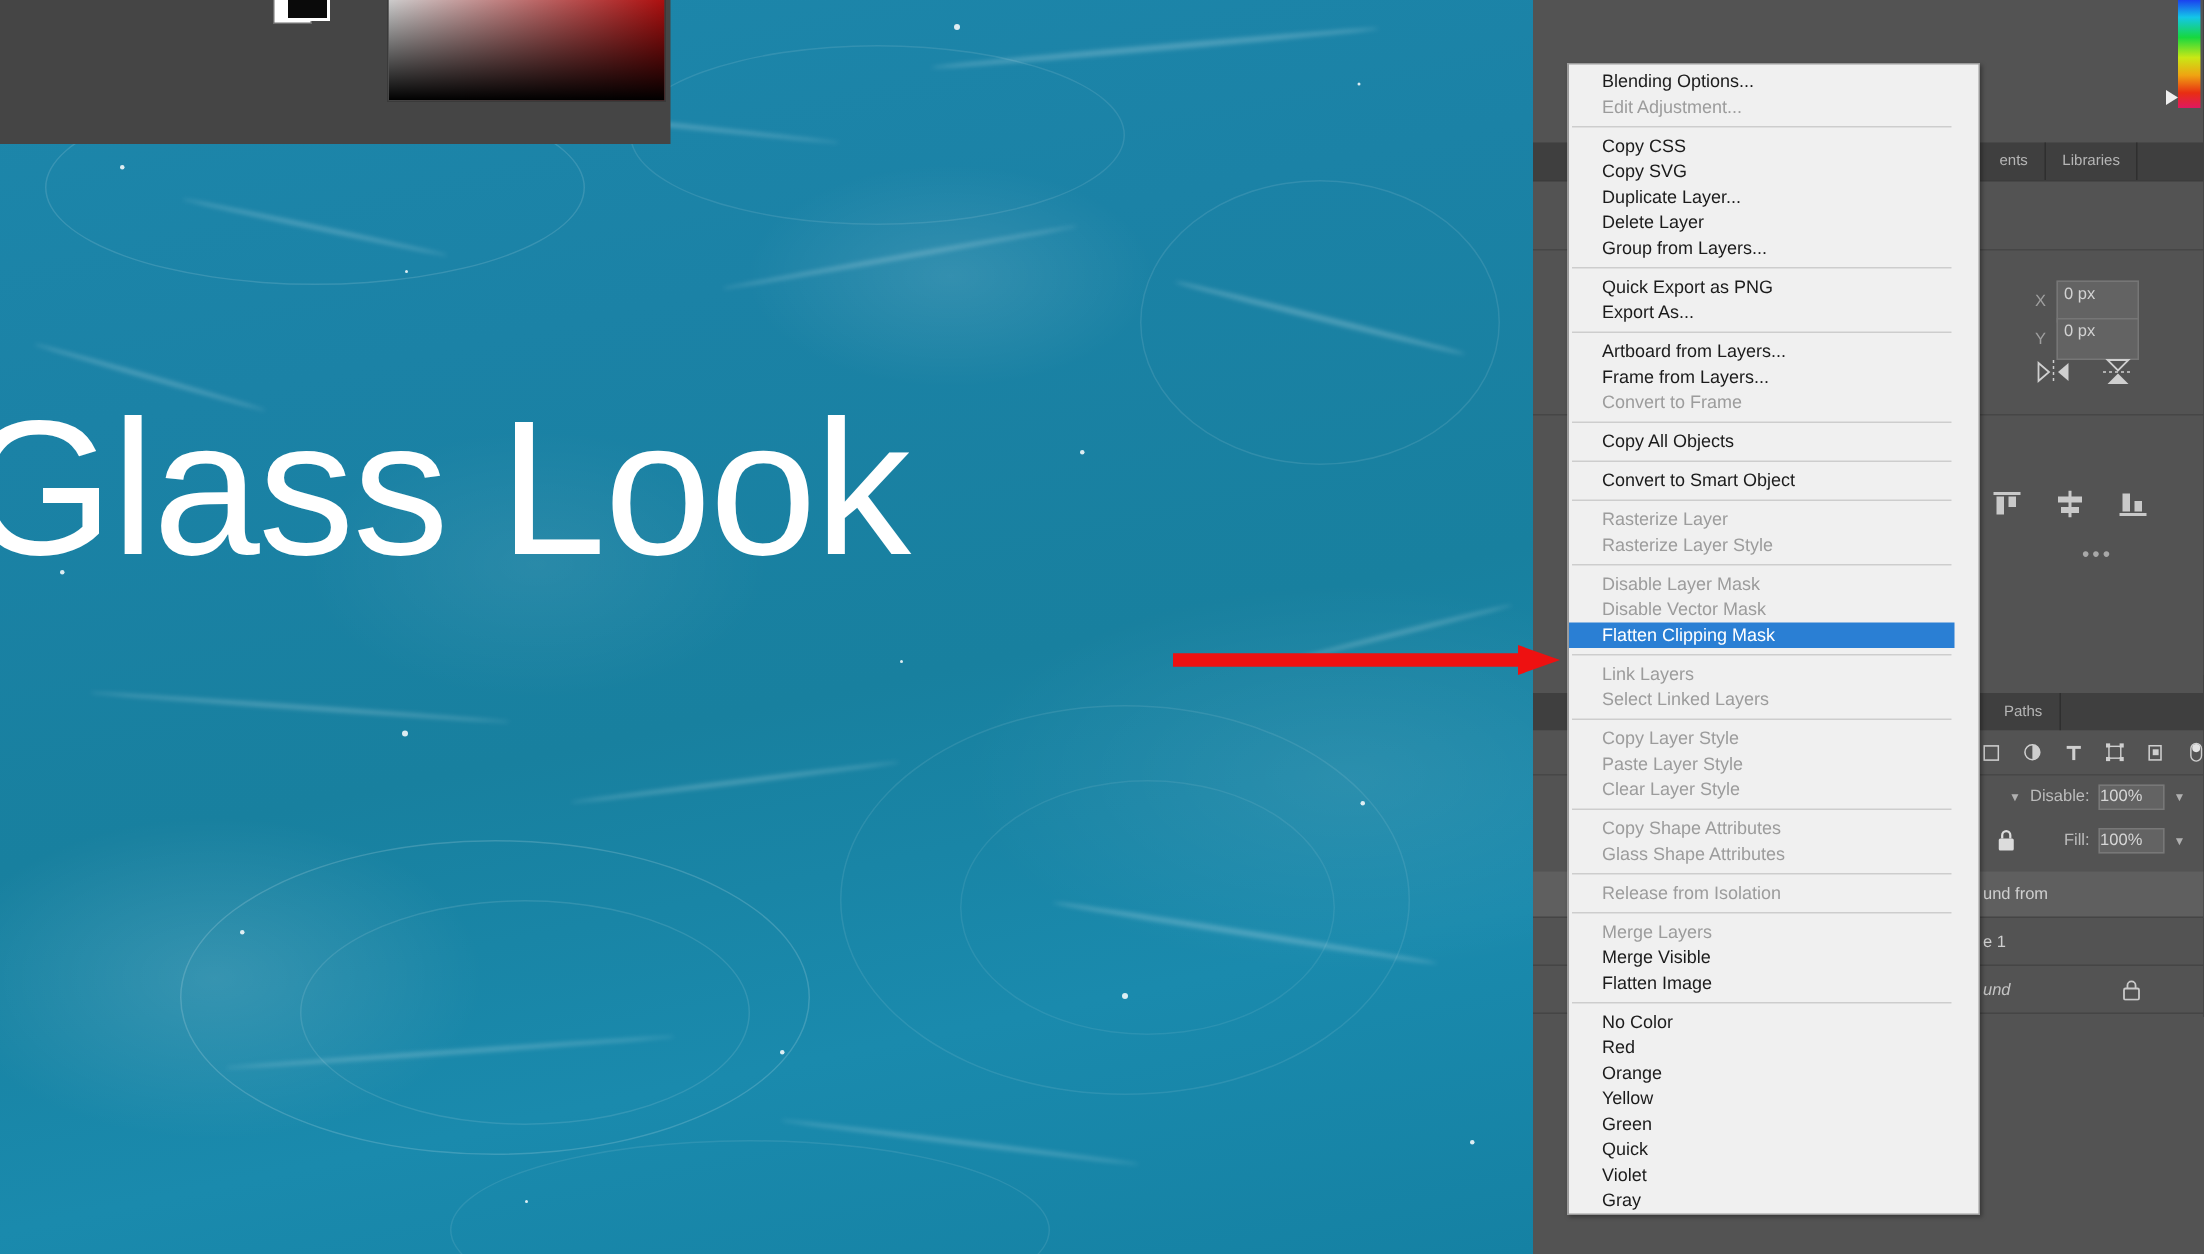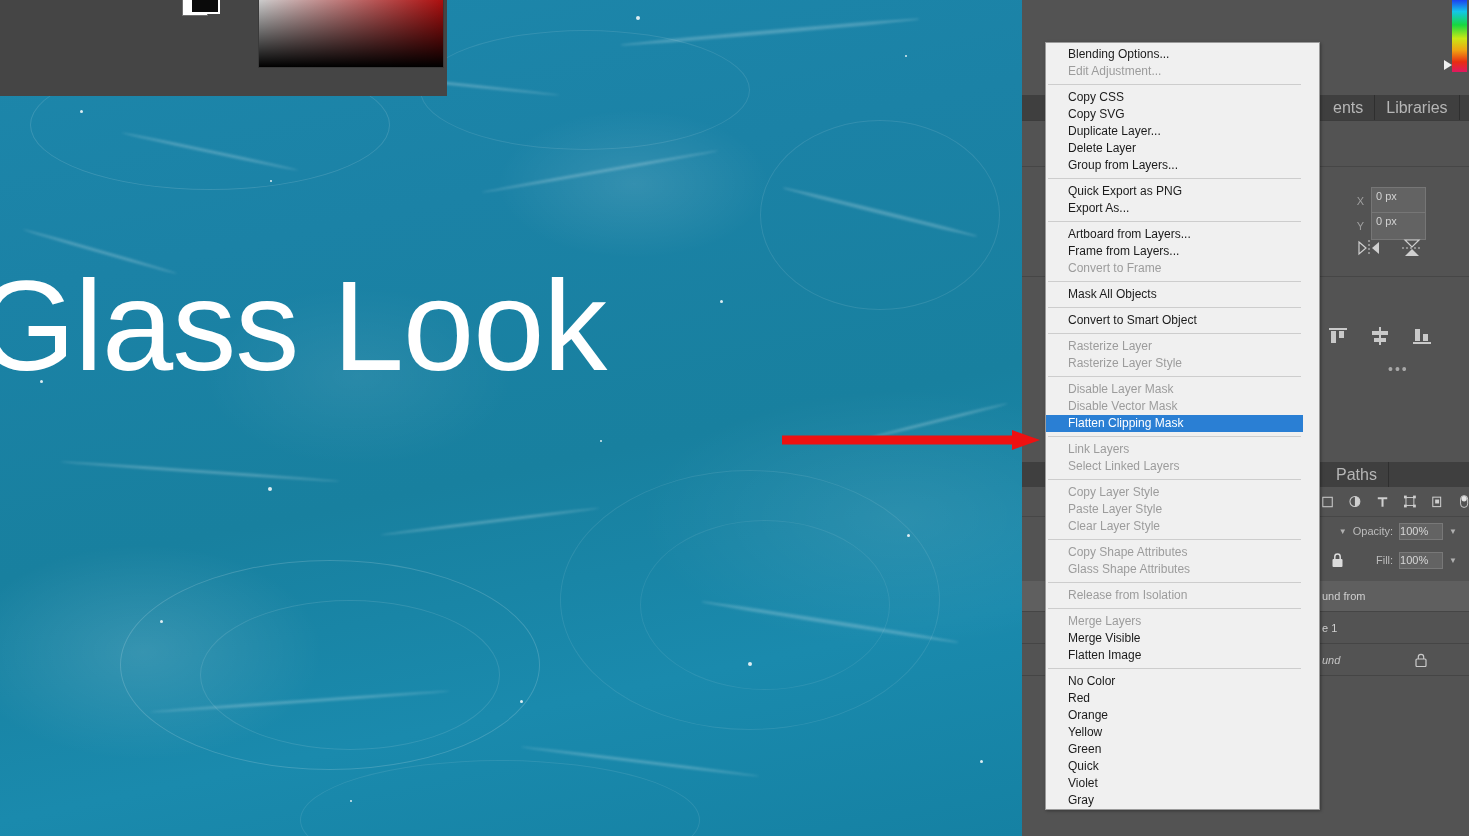--- a/index.html
+++ b/index.html
@@ -86,21 +86,21 @@
     border-left: 8px solid #efefef;
   }
 
   
   .tabbar {
     position: absolute; height: 25px; background: #3f3f3f;
     display: flex; align-items: stretch;
   }
   .ptab {
     display: flex; align-items: center; padding: 0 11px;
-    font-size: 16px; color: #b6b6b6; white-space: nowrap;
+    font-size: 10px; color: #b6b6b6; white-space: nowrap;
     border-right: 1px solid #2f2f2f;
   }
 
   #props-tabbar { left: 1022px; top: 95px; width: 447px; }
   #props-body {
     position: absolute; left: 1022px; top: 120px; width: 447px; height: 330px;
     background: #535353; border-top: 1px solid #3c3c3c;
   }
   .prop-divider { position: absolute; left: 0; width: 447px; height: 1px; background: #464646; }
 
@@ -319,21 +319,21 @@
         <rect x="4" y="5" width="5" height="5" fill="#cfcfcf"></rect>
       </svg>
       <svg width="13" height="17" viewBox="0 0 13 17">
         <rect x="2" y="1" width="9" height="15" rx="4.5" fill="none" stroke="#cfcfcf" stroke-width="1.2"></rect>
         <circle cx="6.5" cy="5" r="3.4" fill="#e2e2e2"></circle>
       </svg>
     </div>
 
     <div id="blend-row">
       <span class="chev">▼</span>
-      <span class="pfield-label">Opacity:</span>
+      <span class="pfield-label">Disable:</span>
       <span class="pfield">100%</span>
       <span class="chev">▼</span>
     </div>
 
     <div id="lock-row">
       <svg width="14" height="14" viewBox="0 0 14 14" style="margin-right:4px;">
         <path d="M2 11 L2 3 L7 3" fill="none" stroke="#c2c2c2" stroke-width="1.2"></path>
         <path d="M8 2 L12 6 M12 2 L8 6" stroke="#c2c2c2" stroke-width="1.2"></path>
       </svg>
       <svg width="13" height="15" viewBox="0 0 13 15" style="margin-right:26px;">
@@ -370,21 +370,21 @@
       <div class="mi">Delete Layer</div>
       <div class="mi">Group from Layers...</div>
       <div class="msep"></div>
       <div class="mi">Quick Export as PNG</div>
       <div class="mi">Export As...</div>
       <div class="msep"></div>
       <div class="mi">Artboard from Layers...</div>
       <div class="mi">Frame from Layers...</div>
       <div class="mi disabled">Convert to Frame</div>
       <div class="msep"></div>
-      <div class="mi">Mask All Objects</div>
+      <div class="mi">Copy All Objects</div>
       <div class="msep"></div>
       <div class="mi">Convert to Smart Object</div>
       <div class="msep"></div>
       <div class="mi disabled">Rasterize Layer</div>
       <div class="mi disabled">Rasterize Layer Style</div>
       <div class="msep"></div>
       <div class="mi disabled">Disable Layer Mask</div>
       <div class="mi disabled">Disable Vector Mask</div>
       <div class="mi highlighted">Flatten Clipping Mask</div>
       <div class="msep"></div>

